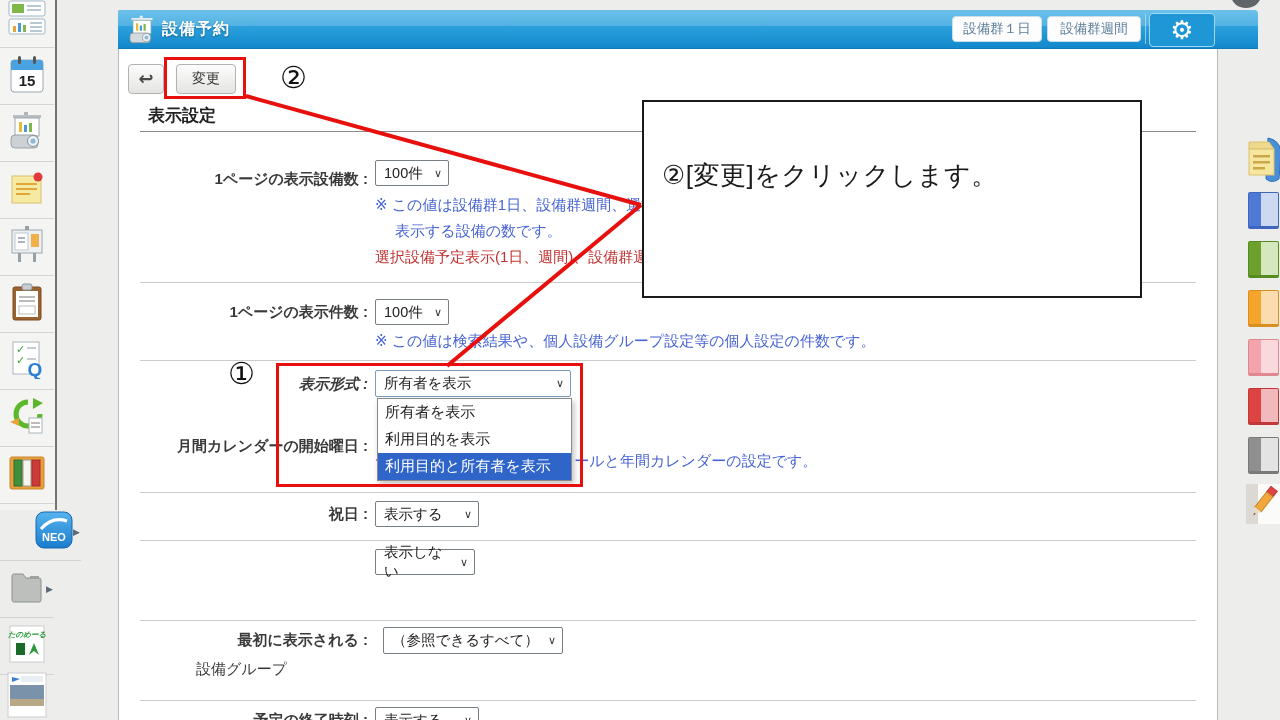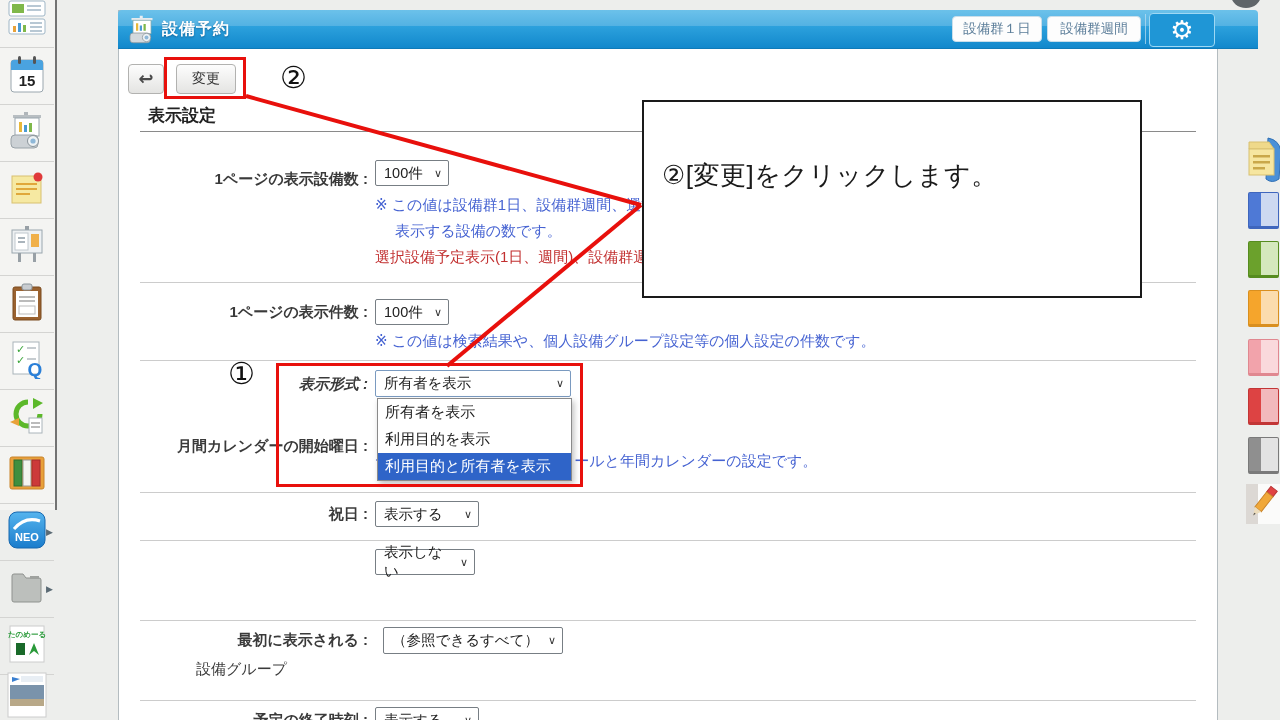--- a/index.html
+++ b/index.html
@@ -194,21 +194,21 @@
       <span>
         <svg width="38" height="38" viewBox="0 0 38 38">
           <rect x="2" y="3" width="34" height="32" rx="2" fill="#e8a03a" stroke="#c9842a"></rect>
           <rect x="6" y="6" width="8" height="26" fill="#3f8f3f" stroke="#2f6f2f"></rect>
           <rect x="15" y="6" width="8" height="26" fill="#f4f4f0" stroke="#999999"></rect>
           <rect x="24" y="6" width="8" height="26" fill="#cc3a3a" stroke="#a32c2c"></rect>
         </svg>
       </span>
     </div>
 
-    <div class="icell" style="top:503px;">
+    <div class="icell" style="top:503px;padding-left:27px;">
       <span>
         <svg width="40" height="40" viewBox="0 0 40 40">
           <defs>
               <linearGradient id="gneo" x1="0" y1="0" x2="0" y2="1">
             <stop offset="0" stop-color="#55b4ee"></stop>
                 <stop offset="1" stop-color="#1a7ccc"></stop>
               </linearGradient>
             </defs>
           <rect x="2" y="2" width="36" height="36" rx="8" fill="url(#gneo)" stroke="#1668b0"></rect>
           <path d="M7 19 q11 -13 26 -8" fill="none" stroke="#fff" stroke-width="3"></path>
@@ -221,21 +221,21 @@
     <div class="icell" style="top:560px;">
       <span>
         <svg width="38" height="34" viewBox="0 0 38 34">
           <path d="M4 9 v-3 a2 2 0 0 1 2 -2 h9 l3 4 h13 a2 2 0 0 1 2 2 v20 a2 2 0 0 1 -2 2 h-25 a2 2 0 0 1 -2 -2 z" fill="#bcbfbc" stroke="#8f928f"></path>
           <rect x="22" y="6" width="9" height="3" fill="#9fa29f"></rect>
         </svg>
       </span>
       <span class="cellarrow">▶</span>
     </div>
 
-    <div class="icell" style="top:617px;">
+    <div class="icell" style="top:617px;font-style:italic;">
       <span>
         <svg width="38" height="40" viewBox="0 0 38 40">
           <rect x="2" y="2" width="34" height="36" fill="#fff" stroke="#cccccc"></rect>
           <text x="19" y="13" font-size="7.5" font-weight="bold" fill="#2a9a3a" text-anchor="middle">たのめーる</text>
           <rect x="8" y="19" width="9" height="12" fill="#1a6a2a"></rect>
           <path d="M21 31 l5 -12 5 12 -5 -4 z" fill="#2a9a3a"></path>
         </svg>
       </span>
     </div>
 

